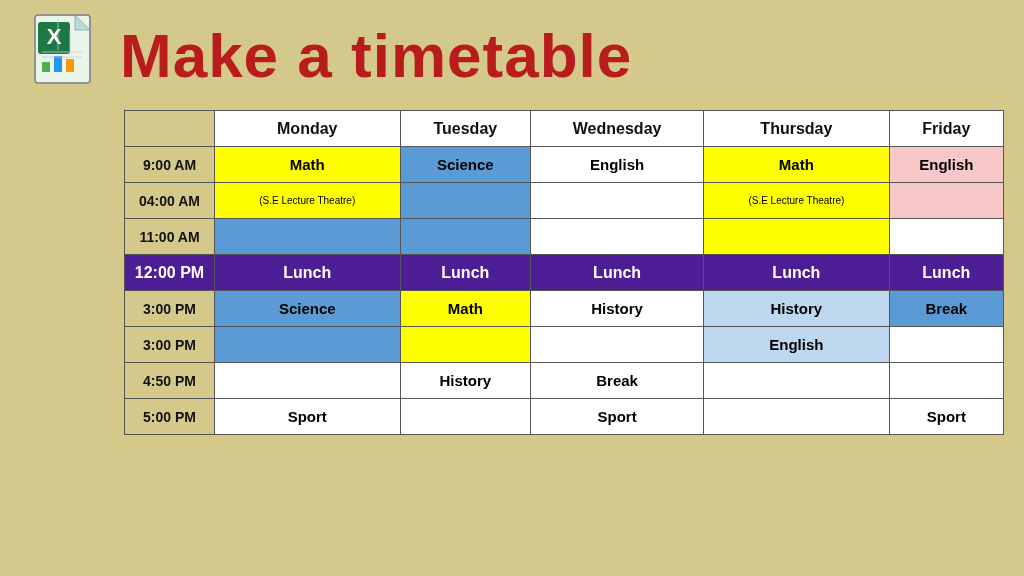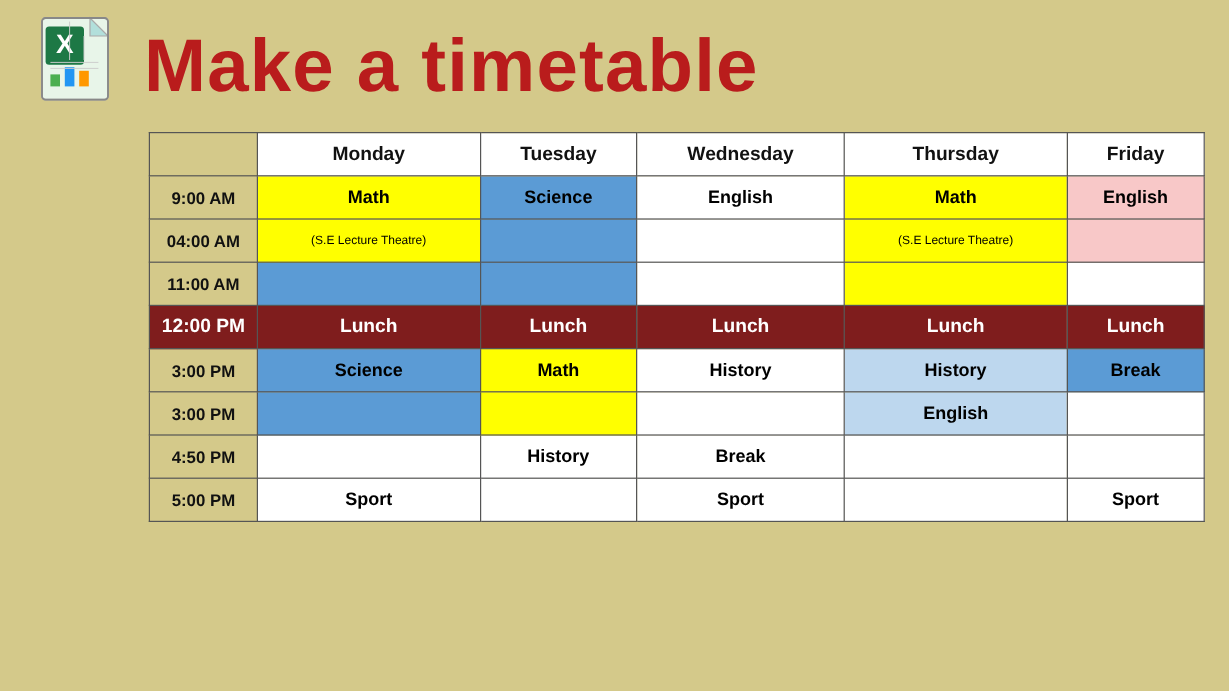--- a/index.html
+++ b/index.html
@@ -58,21 +58,21 @@
       border: 1.5px solid #555;
       font-size: 14px;
       color: #111;
     }
     .header-row th {
       background-color: #fff;
       font-size: 16px;
       font-weight: bold;
       color: #111;
     }
-    .black-row td { background-color: #7f1d1d; color: #fff; font-size: 16px; }
+    .black-row td { background-color: #4c1d95; color: #fff; font-size: 16px; }
   </style>
 </head>
 <body>
 
 <div class="header">
   <div class="excel-icon">
     <svg viewBox="0 0 90 90" xmlns="http://www.w3.org/2000/svg">
 
       <rect x="15" y="5" width="55" height="68" rx="3" fill="#e8f5e9" stroke="#aaa" stroke-width="1.5"></rect>
 

